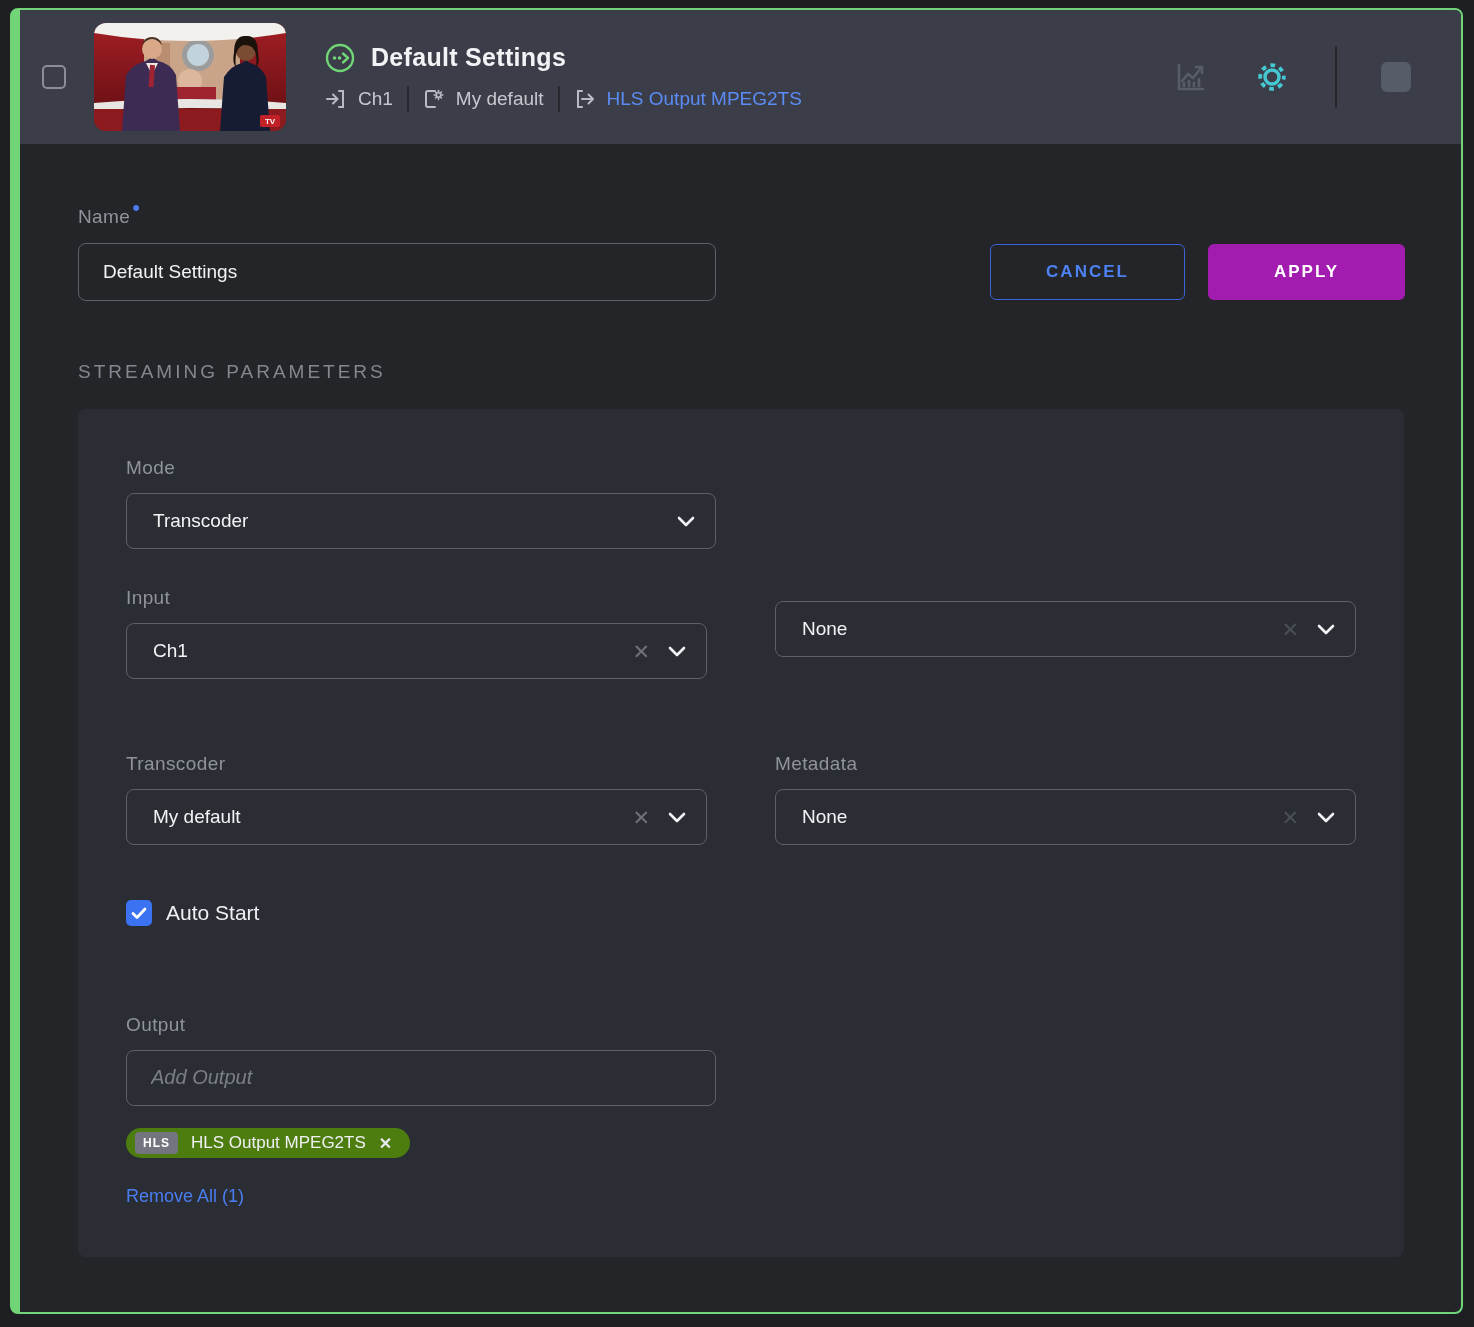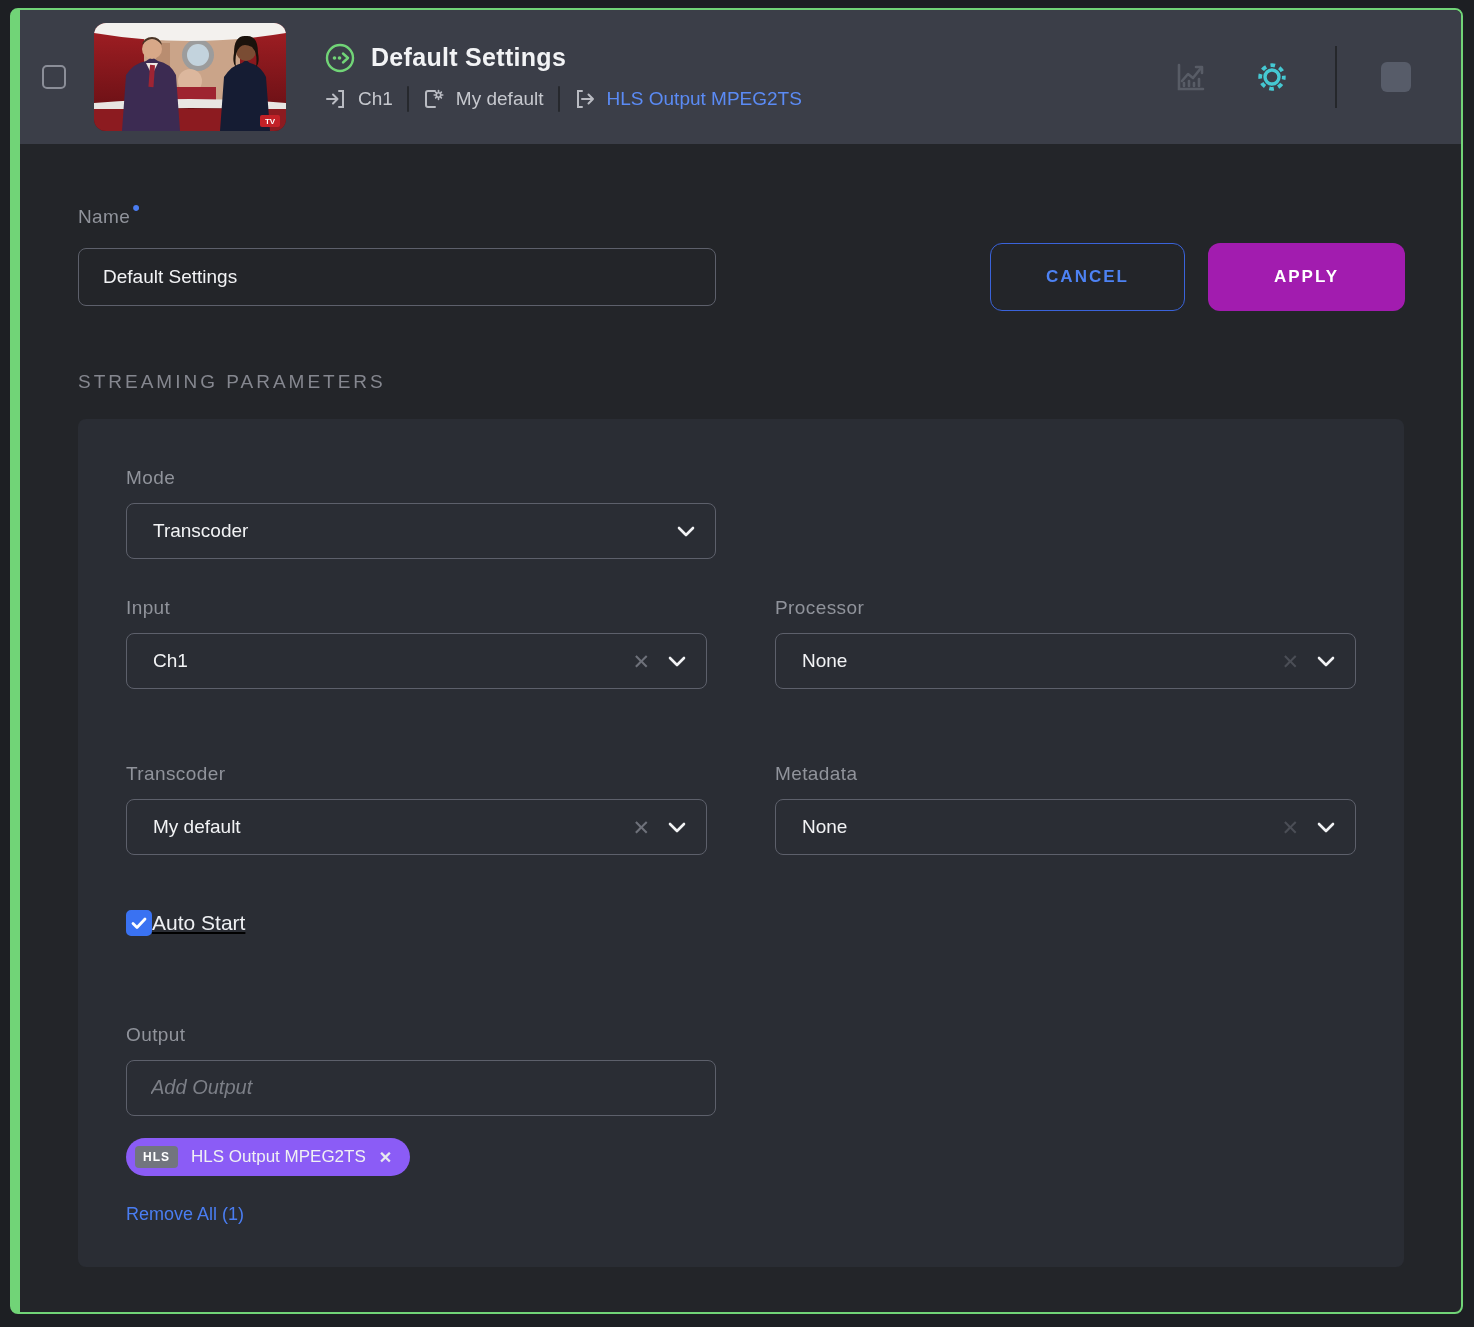--- a/index.html
+++ b/index.html
@@ -34,21 +34,21 @@
   .field-label { color: #90939b; font-size: 19px; letter-spacing: .4px; }
   .req-dot { color: #4a7cf0; font-size: 22px; line-height: 0; vertical-align: 8px; margin-left: 2px; }
 
   .name-label { margin-top: 62px; }
   .name-row { margin-top: 15px; display: flex; align-items: center; }
   .text-input { background: transparent; border: 1px solid #5d606b; border-radius: 8px;
     color: #f2f3f5; font-size: 19px; font-family: "Liberation Sans", sans-serif;
     padding: 0 24px; outline: none; }
   .name-input { width: 638px; height: 58px; }
 
-  .btn { height: 68px; border-radius: 12px; font-size: 17px; font-weight: bold;
+  .btn { height: 56px; border-radius: 6px; font-size: 17px; font-weight: bold;
     letter-spacing: 2px; font-family: "Liberation Sans", sans-serif; cursor: pointer; }
   .btn-cancel { width: 195px; background: transparent; border: 1px solid #3a63da; color: #4d82f3;
     margin-left: auto; }
   .btn-apply { width: 197px; background: #a21caf; border: none; color: #ffffff; margin-left: 23px; }
 
   .section-title { margin-top: 60px; color: #85878f; font-size: 19px; letter-spacing: 3px; }
 
   .panel { margin-top: 26px; width: 1326px; height: 848px; background: #2a2d34;
     border-radius: 8px; padding: 48px 48px 0 48px; }
 
@@ -57,34 +57,34 @@
   .select { margin-top: 14px; height: 56px; border: 1px solid #5d606b; border-radius: 8px;
     display: flex; align-items: center; padding: 0 20px 0 26px; cursor: pointer; }
   .select-value { color: #f2f3f5; font-size: 19px; }
   .clear-x { margin-left: auto; font-size: 21px; color: #6e717a; cursor: pointer; line-height: 1; }
   .clear-x.dim { color: #4b4e56; }
   .chevron { margin-left: 18px; flex: 0 0 auto; }
 
   .row-2 { margin-top: 38px; }
   .row-3 { margin-top: 74px; }
 
-  .auto-start { margin-top: 55px; display: flex; align-items: center; cursor: pointer; text-decoration: underline; }
+  .auto-start { margin-top: 55px; display: flex; align-items: center; gap: 14px; cursor: pointer; }
   .cb { width: 26px; height: 26px; border: 2px solid #5d606b; border-radius: 5px;
     display: flex; align-items: center; justify-content: center; }
   .cb.checked { background: #3a72f2; border-color: #3a72f2; }
   .cb svg { display: none; }
   .cb.checked svg { display: block; }
   .auto-start-label { color: #eef0f3; font-size: 21px; }
 
   .output-label { margin-top: 88px; }
   .output-input { width: 590px; height: 56px; margin-top: 14px; }
   .output-input::placeholder { color: #7c7f87; font-style: italic; font-size: 20px; }
 
-  .chip { margin-top: 22px; display: inline-flex; align-items: center; height: 38px;
-    background: #8b5cf6; border-radius: 19px; padding: 0 18px 0 9px; gap: 13px; }
+  .chip { margin-top: 22px; display: inline-flex; align-items: center; height: 30px;
+    background: #4d7c0f; border-radius: 19px; padding: 0 18px 0 9px; gap: 13px; }
   .chip-badge { background: #72757e; color: #ffffff; font-size: 12px; font-weight: bold;
     letter-spacing: 1px; border-radius: 4px; padding: 4px 8px; }
   .chip-label { color: #f0f1f4; font-size: 17px; }
   .chip-x { color: #e8e9ee; font-size: 16px; font-weight: bold; cursor: pointer; }
 
   .remove-all { display: block; margin-top: 28px; color: #4a7df2; font-size: 18px;
     text-decoration: none; cursor: pointer; }
 </style>
 </head>
 <body>
@@ -238,21 +238,20 @@
           <div class="field-label">Input</div>
           <div class="select">
             <span class="select-value">Ch1</span>
             <span class="clear-x">✕</span>
             <svg class="chevron" width="18" height="11" viewBox="0 0 18 11">
               <path d="M2 2 L9 9 L16 2" fill="none" stroke="#f2f3f5" stroke-width="2.6" stroke-linecap="round" stroke-linejoin="round"></path>
             </svg>
           </div>
         </div>
         <div class="field-group">
-          <div class="field-label">Processor</div>
           <div class="select">
             <span class="select-value">None</span>
             <span class="clear-x dim">✕</span>
             <svg class="chevron" width="18" height="11" viewBox="0 0 18 11">
               <path d="M2 2 L9 9 L16 2" fill="none" stroke="#f2f3f5" stroke-width="2.6" stroke-linecap="round" stroke-linejoin="round"></path>
             </svg>
           </div>
         </div>
       </div>
 

